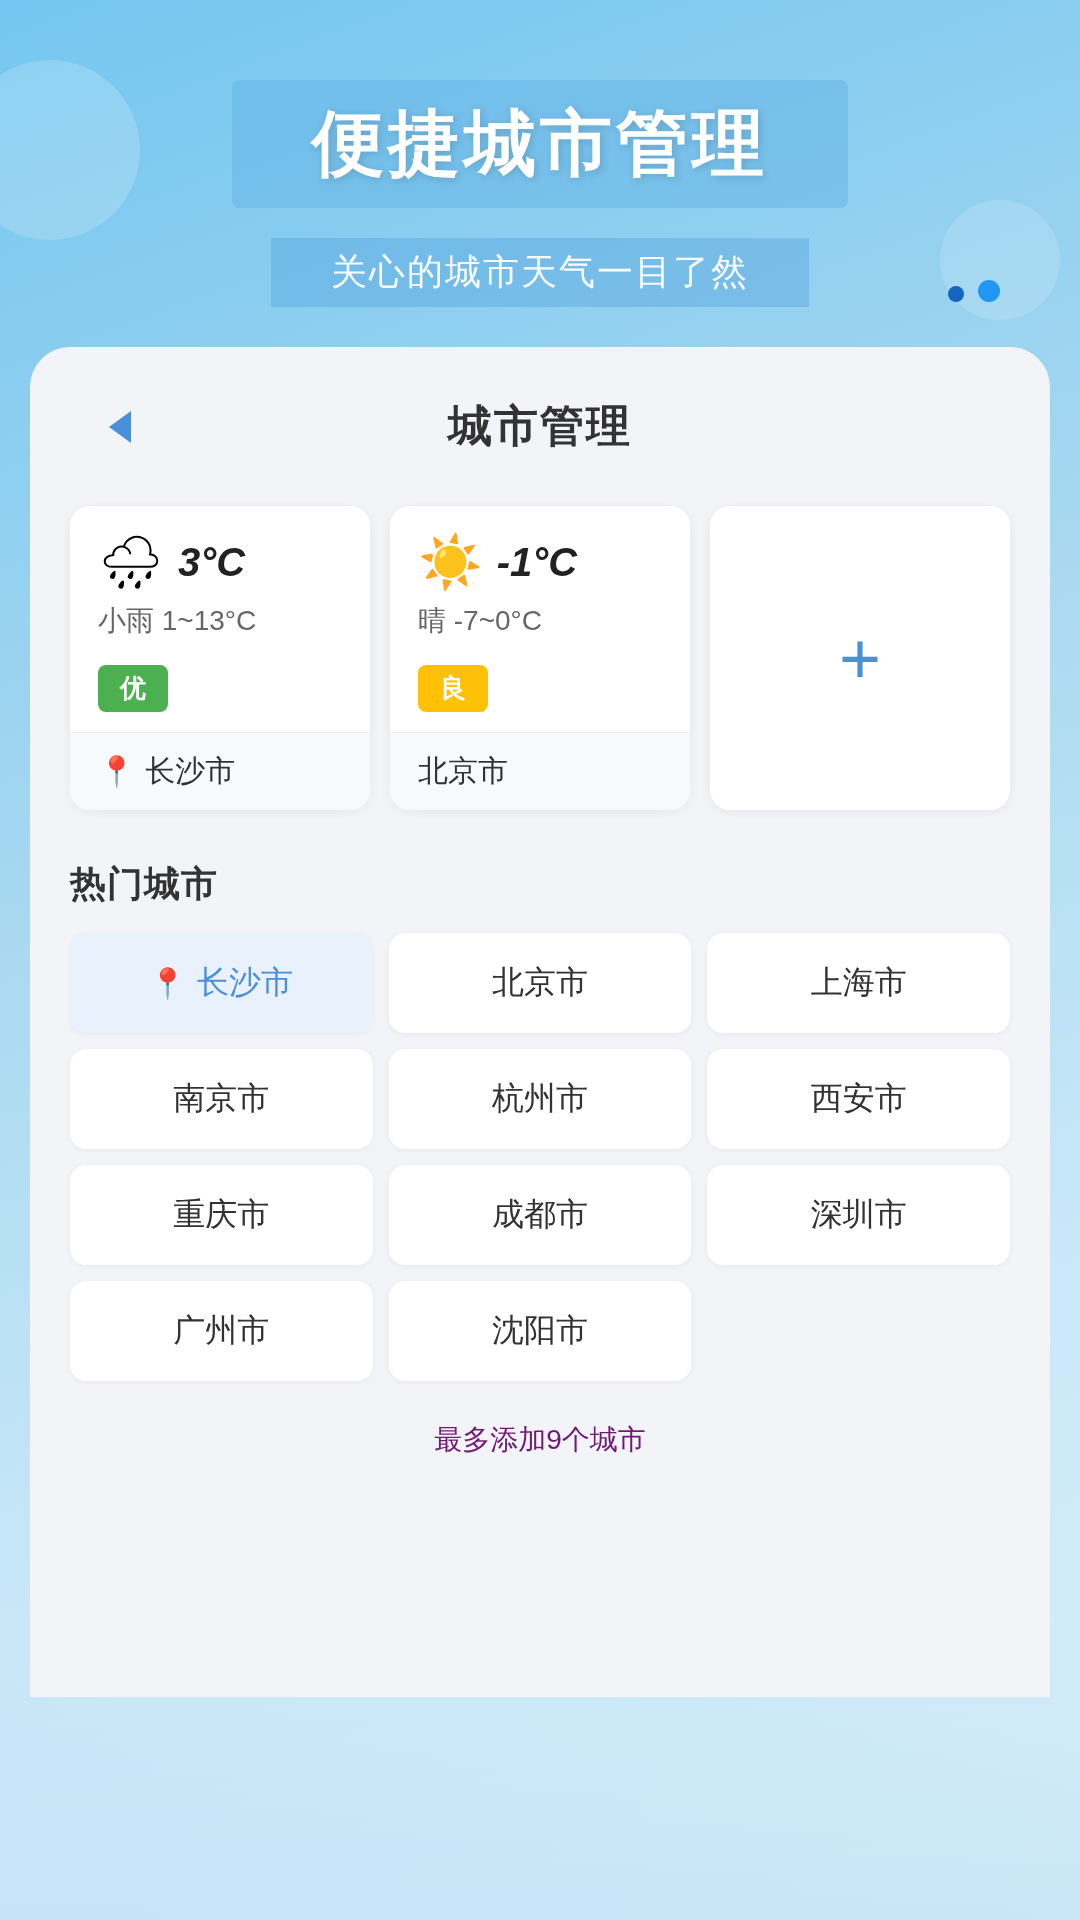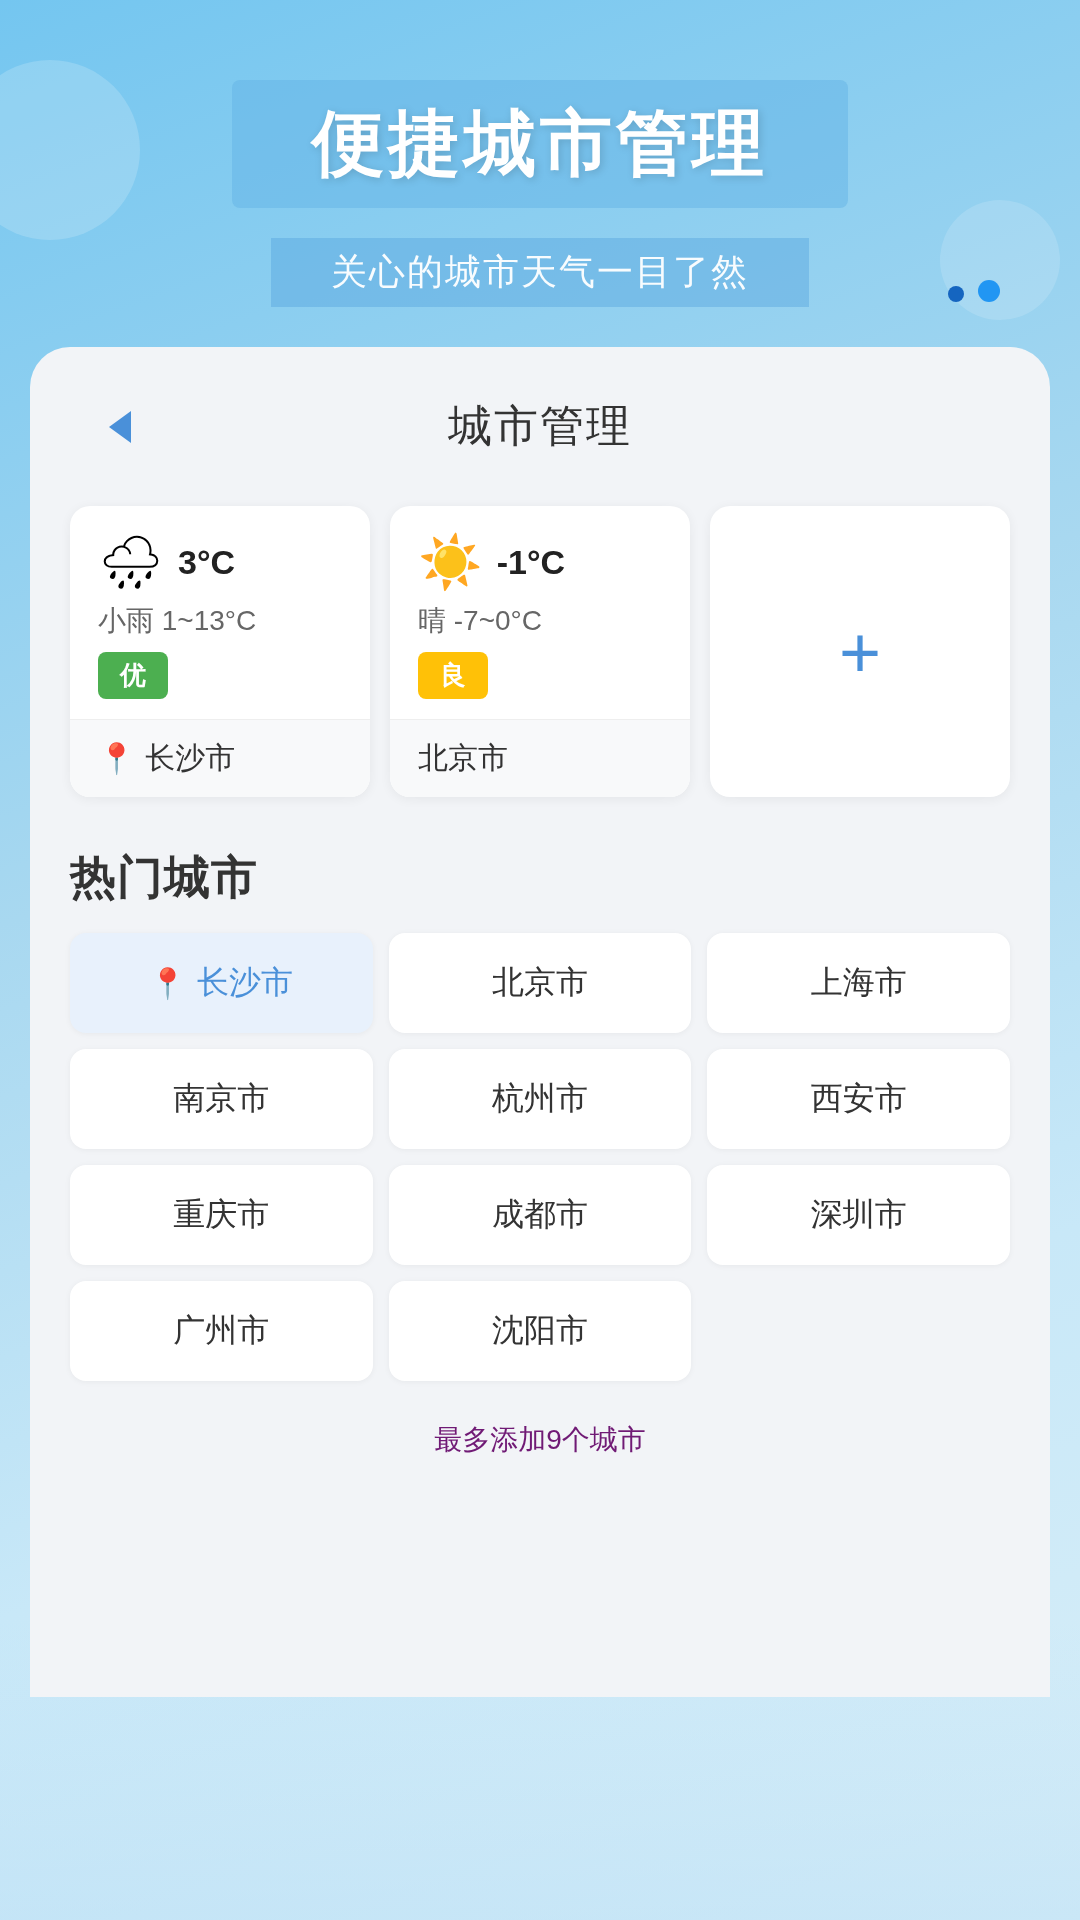--- a/index.html
+++ b/index.html
@@ -133,21 +133,21 @@
 
     .back-icon {
       width: 0; height: 0;
       border-top: 16px solid transparent;
       border-bottom: 16px solid transparent;
       border-right: 22px solid #4a90d9;
     }
 
     .card-title {
       font-size: 44px;
-      font-weight: 400;
+      font-weight: 700;
       color: #333;
       letter-spacing: 2px;
     }
 
     
     .weather-cards-row {
       display: flex;
       gap: 20px;
       padding: 20px 40px 30px;
     }
@@ -170,29 +170,30 @@
       gap: 14px;
       margin-bottom: 14px;
     }
 
     .weather-icon {
       font-size: 52px;
       line-height: 1;
     }
 
     .temperature {
-      font-size: 34px;
+      font-size: 40px;
       font-weight: 600;
       color: #222;
+      font-style: italic;
     }
 
     .weather-desc {
       font-size: 28px;
       color: #666;
-      margin-bottom: 12px;
+      margin-bottom: 25px;
     }
 
     .quality-badge {
       display: inline-block;
       padding: 6px 22px;
       border-radius: 8px;
       font-size: 26px;
       font-weight: 600;
       color: white;
     }
@@ -234,21 +235,21 @@
 
     .add-icon {
       font-size: 72px;
       color: #4a90d9;
       font-weight: 200;
       line-height: 1;
     }
 
     
     .section-title {
-      font-size: 46px;
+      font-size: 36px;
       font-weight: 600;
       color: #333;
       padding: 20px 40px 24px;
       letter-spacing: 1px;
     }
 
     .city-grid {
       display: grid;
       grid-template-columns: repeat(3, 1fr);
       gap: 16px;

